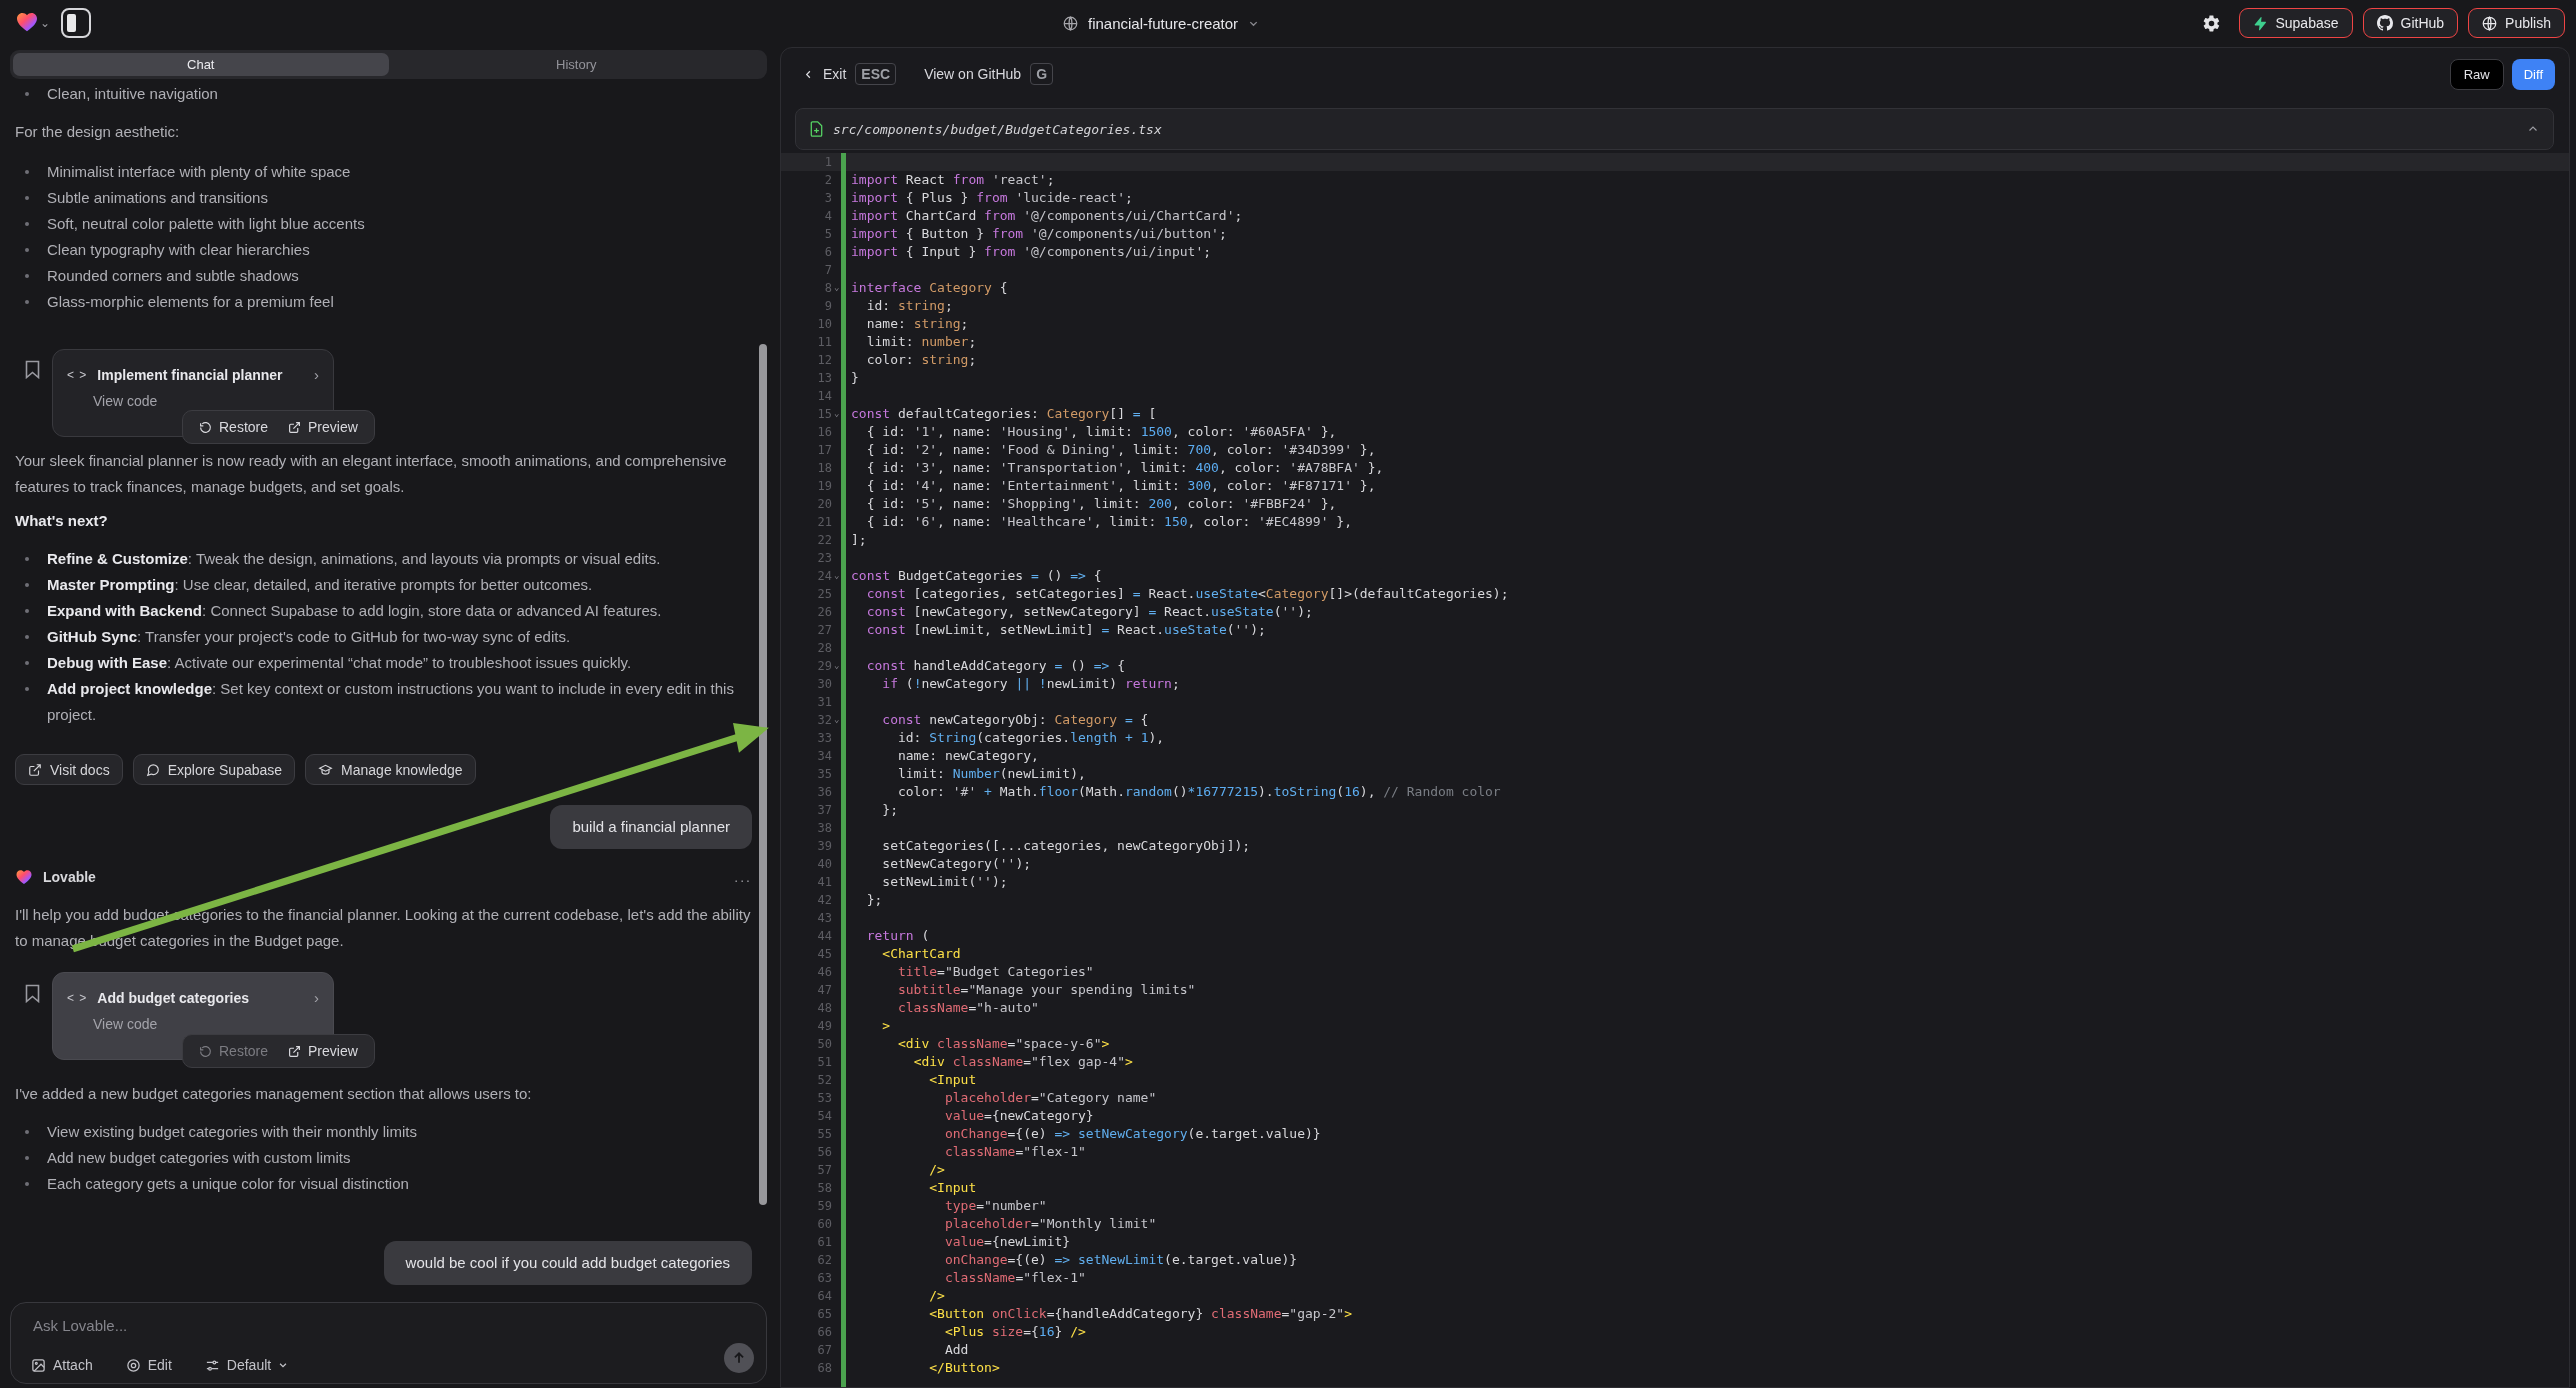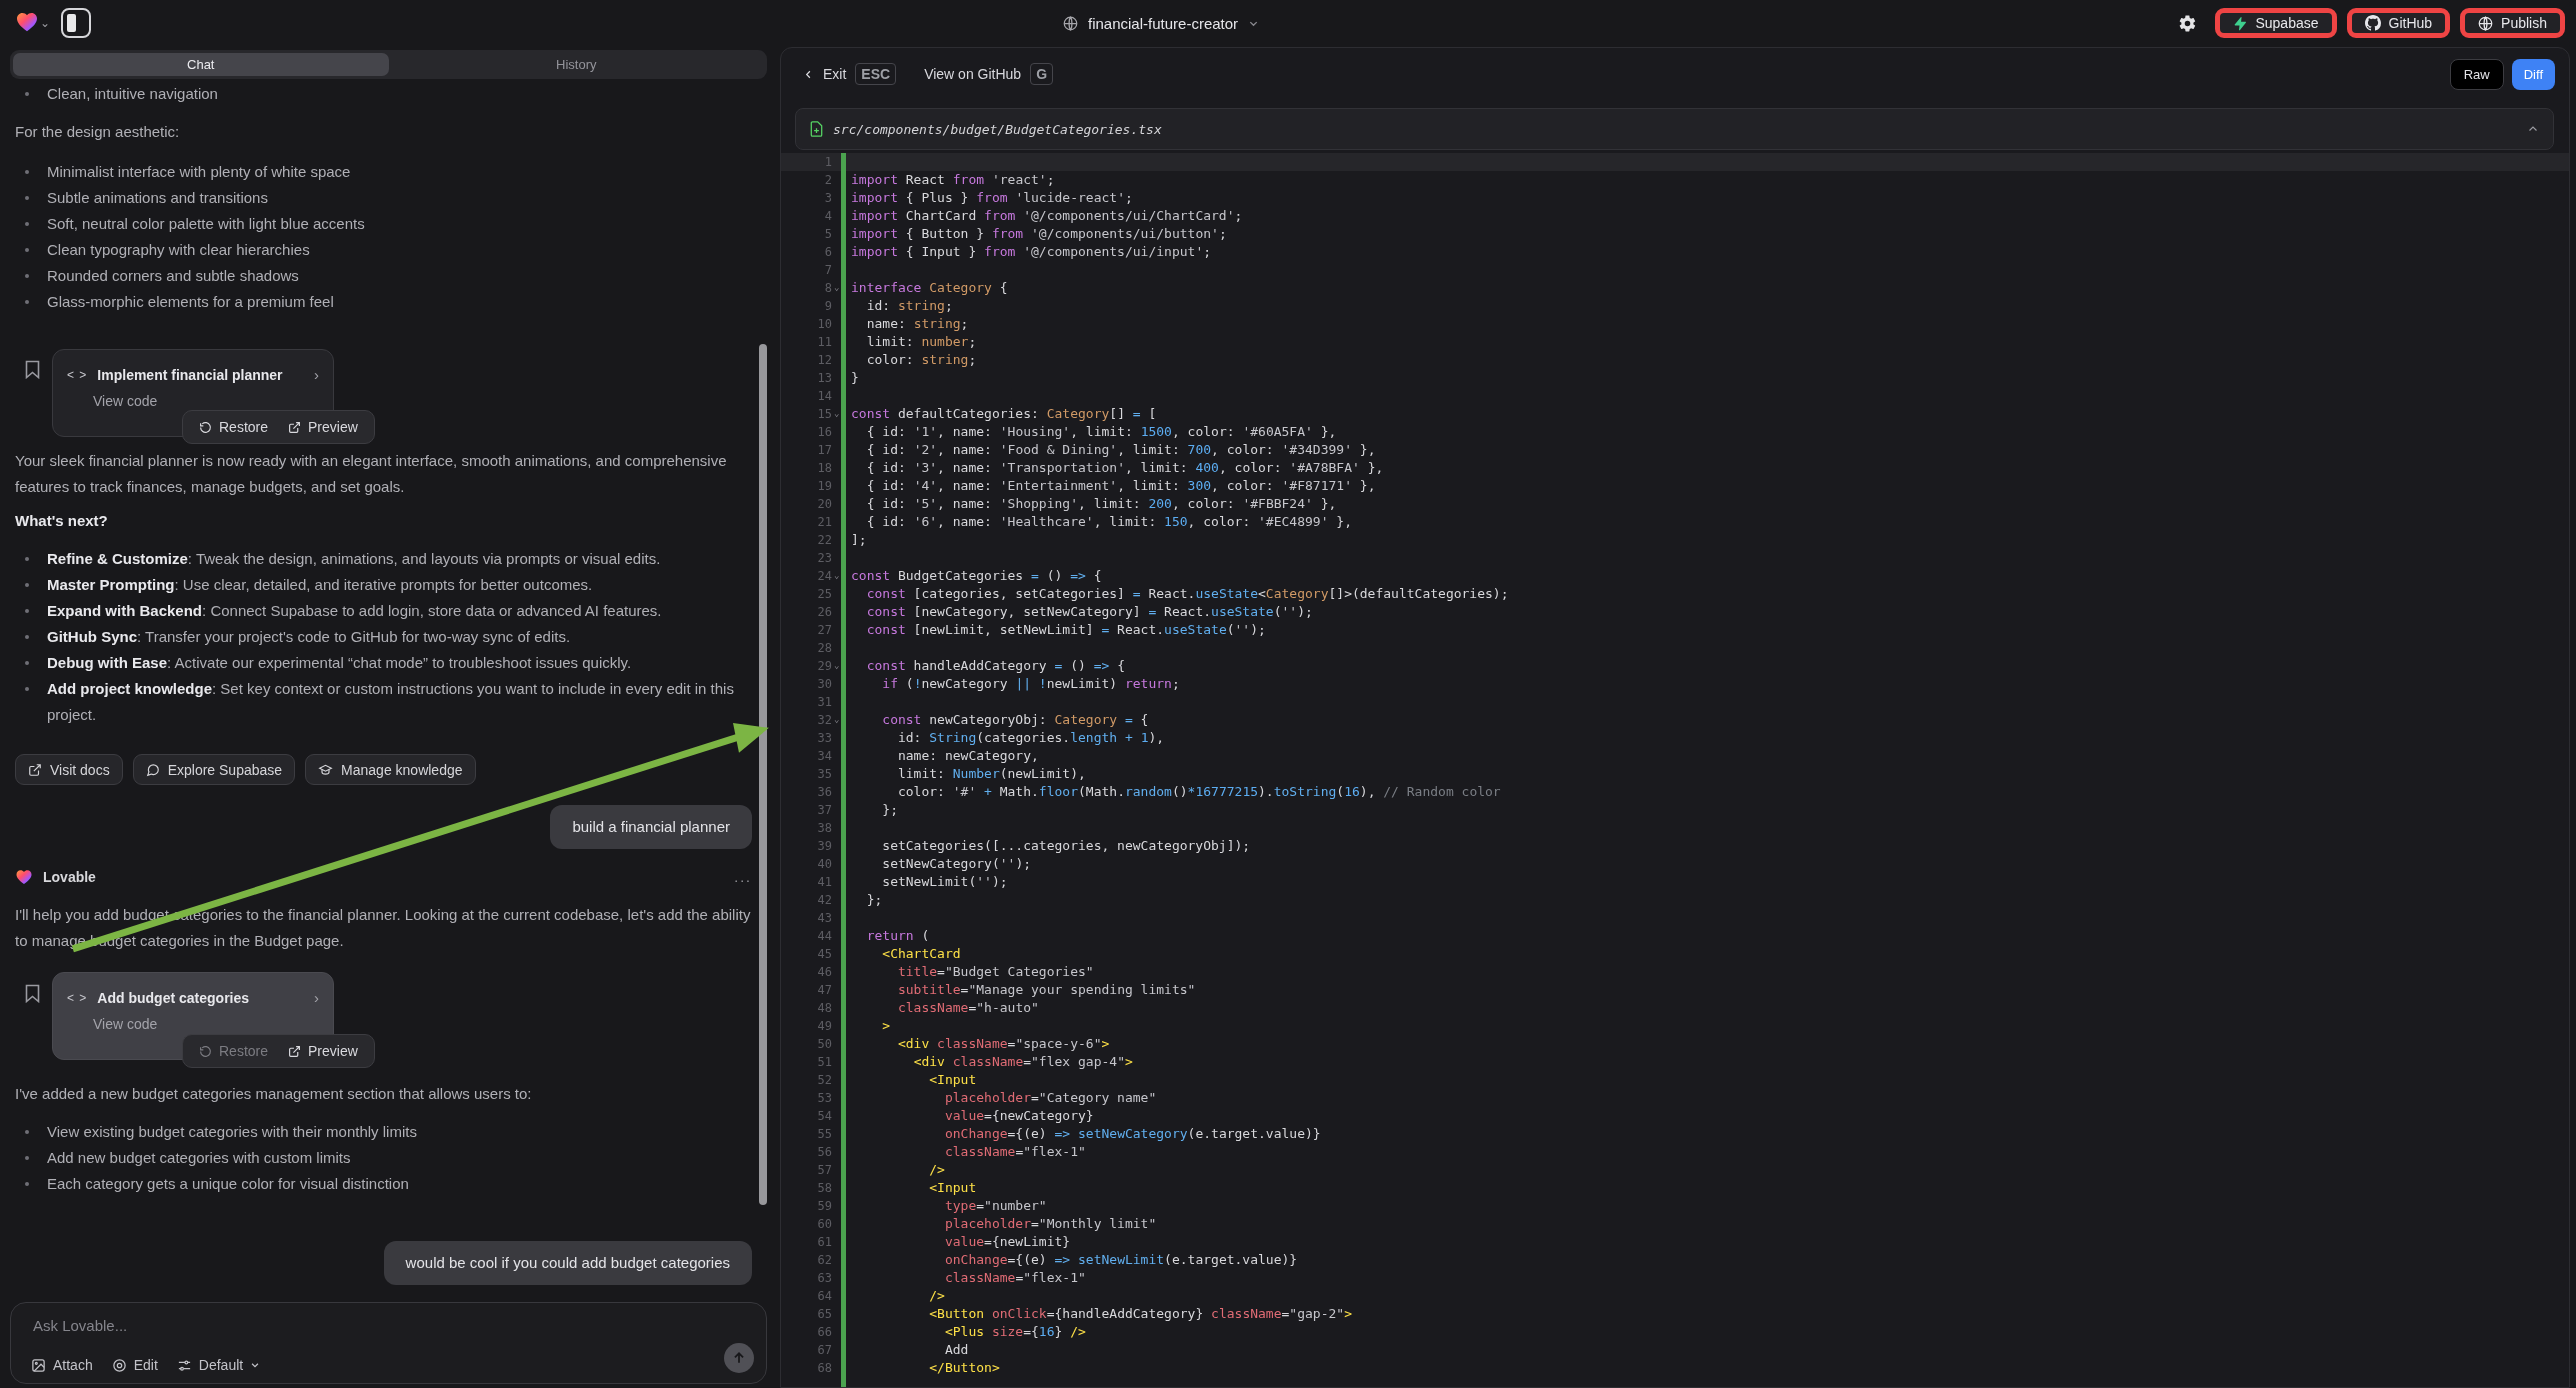--- a/index.html
+++ b/index.html
@@ -9,21 +9,21 @@
 
   
   .topbar { position:absolute; left:0; top:0; width:2576px; height:46px; }
   .logo-heart { position:absolute; left:15px; top:10px; width:24px; height:24px; cursor:pointer; }
   .logo-chevron { position:absolute; left:40px; top:16px; color:#9a9aa0; font-size:12px; }
   .panel-toggle { position:absolute; left:61px; top:8px; width:30px; height:30px; border:2px solid #d6d6da; border-radius:8px; }
   .panel-toggle .bar { position:absolute; left:4px; top:4px; width:9px; height:18px; background:#e8e8ea; border-radius:2px; }
   .project-title { position:absolute; left:1063px; top:0; height:46px; display:flex; align-items:center; gap:10px; color:#e6e6ea; font-size:15px; cursor:pointer; }
   .project-title svg { opacity:.85; }
   .tb-right { position:absolute; right:11px; top:8px; display:flex; align-items:center; gap:10px; }
-  .tb-btn { height:30px; display:flex; align-items:center; gap:8px; padding:4px 13px; background:#222226; border:5px solid #ef4444; border-radius:9px; color:#e8e8ec; font-size:14px; cursor:pointer; }
+  .tb-btn { height:30px; display:flex; align-items:center; gap:8px; padding:4px 13px; background:#222226; border:1px solid #ef4444; border-radius:9px; color:#e8e8ec; font-size:14px; cursor:pointer; }
   .gear-btn { background:none; border:none; padding:0 8px; }
 
   
   .chat { position:absolute; left:0; top:0; width:780px; height:1388px; }
   .tabsbar { position:absolute; left:10px; top:50px; width:757px; height:29px; background:#28282c; border-radius:9px; display:flex; padding:3px; }
   .tab { flex:1; display:flex; align-items:center; justify-content:center; font-size:13px; color:#94949b; border-radius:7px; cursor:pointer; }
   .tab.active { background:#45454b; color:#ececf0; }
 
   .muted { color:#b0b0b6; font-size:15px; line-height:26px; }
   .chat ul { list-style:none; }
@@ -49,21 +49,21 @@
   .bubble { position:absolute; right:28px; background:#3a3a3f; border-radius:12px; color:#e3e3e7; font-size:15px; line-height:44px; height:44px; padding:0 22px; white-space:nowrap; }
 
   .lov-row { position:absolute; left:15px; top:868px; width:737px; display:flex; align-items:center; gap:10px;justify-content:center; }
   .lov-row .name { color:#d8d8dc; font-size:14px; font-weight:bold; }
   .lov-row .dots { margin-left:auto; color:#9a9aa0; font-size:14px; letter-spacing:2px; cursor:pointer; }
 
   .chat-scrollbar { position:absolute; left:759px; top:344px; width:8px; height:861px; background:#98989c; border-radius:4px; }
 
   .composer { position:absolute; left:10px; top:1302px; width:757px; height:82px; background:#1c1c1f; border:1px solid #38383d; border-radius:16px; }
   .composer .ph { position:absolute; left:22px; top:14px; color:#85858c; font-size:15px; }
-  .comp-controls { position:absolute; left:20px; bottom:10px; display:flex; align-items:center; gap:19px; color:#c3c3c9; font-size:14px; }
+  .comp-controls { position:absolute; left:20px; bottom:10px; display:flex; align-items:center; gap:33px; color:#c3c3c9; font-size:14px; }
   .comp-item { display:flex; align-items:center; gap:7px; cursor:pointer; }
   .send-btn { position:absolute; right:12px; bottom:10px; width:30px; height:30px; border-radius:50%; background:#505056; display:flex; align-items:center; justify-content:center; cursor:pointer; }
 
   .green-arrow { position:absolute; left:0; top:0; pointer-events:none; z-index:20; }
 
   
   .codepanel { position:absolute; left:780px; top:47px; width:1790px; height:1341px; background:#1a1a1e; border:1px solid #2d2d32; border-radius:12px 12px 0 0; overflow:hidden; }
   .code-header { position:absolute; left:0; top:0; width:100%; height:52px; display:flex; align-items:center; }
   .hdr-item { display:flex; align-items:center; gap:9px; color:#d9d9de; font-size:14px; cursor:pointer; }
   .kbd { border:1px solid #45454b; border-radius:4px; color:#9ea0a6; font-size:14px; padding:2px 5px; font-weight:bold; }

